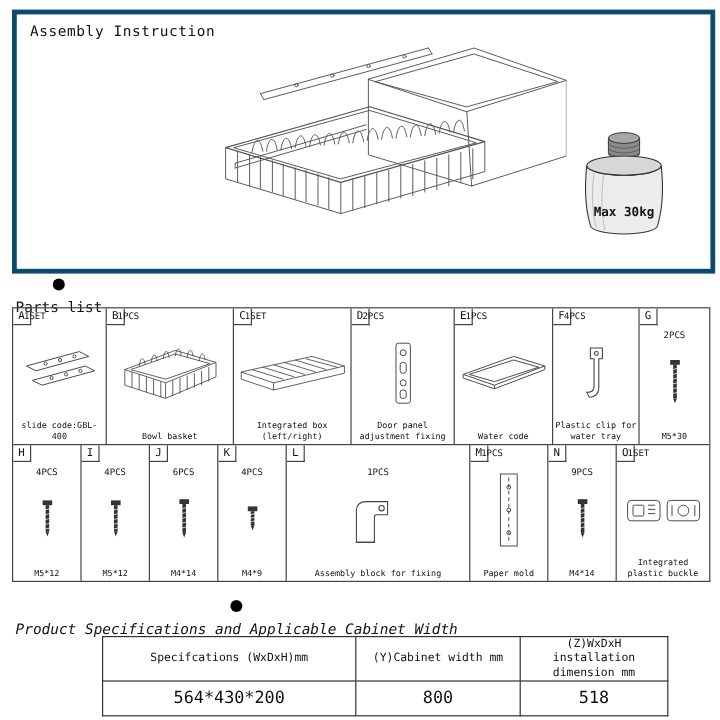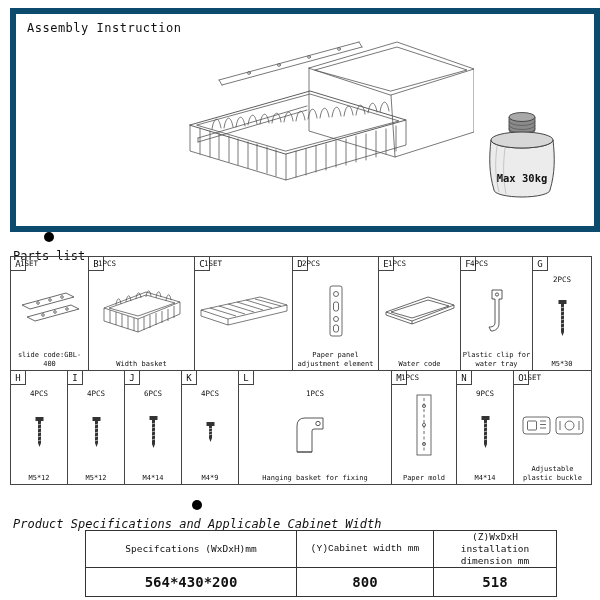--- a/index.html
+++ b/index.html
@@ -1,19 +1,19 @@
 <!DOCTYPE html>
 <html><head>
 <meta charset="utf-8">
 <style>
   html,body { margin:0; padding:0; background:#fff; }
   body { font-family:"DejaVu Sans Mono","Liberation Mono",monospace; color:#111; }
   .page { position:relative; width:600px; height:600px; background:#fff; overflow:hidden; }
 
-  .diagram-box { position:absolute; top:8px; left:10px; width:578px; height:212px; border:6px solid #0c4a6e; }
+  .diagram-box { position:absolute; top:8px; left:10px; width:578px; height:212px; border:4px solid #0c4a6e; }
   .diagram-title { position:absolute; top:7px; left:11px; font-size:12px; letter-spacing:0.5px; }
   .assembly-svg { position:absolute; left:148px; top:12px; }
   .weight-svg { position:absolute; left:466px; top:92px; }
 
   .section-heading { position:absolute; display:flex; align-items:center; gap:7px; font-size:12px;flex-direction:column; }
   #parts-heading { top:232px; left:13px; }
   #spec-heading  { top:500px; left:13px;font-style:italic; }
   .bullet { width:10px; height:10px; border-radius:50%; background:#000; flex:none; }
 
   .parts-table { position:absolute; top:256px; left:10px; width:580px; border:1px solid #444; box-sizing:content-box; }
@@ -26,22 +26,22 @@
              font-size:9px; display:flex; align-items:center; justify-content:center; }
   .pqty { position:absolute; top:2px; left:9px; font-size:7.5px; white-space:nowrap; }
   .qcenter .pqty { left:0; right:0; top:18px; text-align:center; }
   .picon { position:absolute; top:14px; bottom:20px; left:0; right:0; display:flex; align-items:center; justify-content:center; }
   .qcenter .picon { top:30px; }
   .pdesc { position:absolute; bottom:2px; left:1px; right:1px; text-align:center; font-size:7px; line-height:1.2;margin-top:16px; }
 
   .spec-table { position:absolute; top:530px; left:85px; border-collapse:collapse; }
   .spec-table th, .spec-table td { border:1px solid #333; text-align:center; vertical-align:middle; }
   .spec-table th { font-size:9.5px; font-weight:normal; height:31px; padding:0 3px; line-height:1.25; }
-  .spec-table td { font-size:14px; font-weight:bold; height:26px; }
-  .c1 { width:204px; } .c2 { width:130px;font-family:Liberation Mono, monospace; } .c3 { width:116px; }
+  .spec-table td { font-size:14px; font-weight:normal; height:26px; }
+  .c1 { width:204px; } .c2 { width:130px; } .c3 { width:116px; }
 
   svg { display:block; }
 </style>
 </head>
 <body>
 
 <div class="page">
 
   <div class="diagram-box">
     <div class="diagram-title">Assembly Instruction</div>
@@ -128,52 +128,53 @@
               <g stroke="#444" stroke-width="0.7" fill="none">
             <path d="M4,23 L46,7 L80,17 L38,34 Z"></path>
                 <path d="M9,23 L46,10 L75,18 L38,31 Z"></path>
             <path d="M4,23 V36 L38,47 V34 M80,17 V29 L38,47"></path>
             <path d="M10,25 v13 M16,27 v13 M22,29 v13 M28,31 v13 M34,33 v13"></path>
             <path d="M44,32 v13 M50,30 v13 M56,28 v12 M62,26 v12 M68,24 v12 M74,21 v12"></path>
             <path d="M16,20 c1,-8 4,-8 5,-1 M26,17 c1,-8 4,-8 5,-1 M36,14 c1,-8 4,-8 5,-1 M46,12 c1,-8 4,-8 5,-1 M56,13 c1,-8 4,-8 5,-1 M66,16 c1,-8 4,-8 5,-1"></path>
           </g>
             </svg>
         </div>
-        <div class="pdesc">Width basket</div>
+        <div class="pdesc">Bowl basket</div>
       </div>
 
       <div class="pcell">
         <div class="pletter">C</div>
         <div class="pqty">1SET</div>
         <div class="picon">
           <svg width="92" height="36" viewBox="0 0 92 36">
               <g stroke="#444" stroke-width="0.7" fill="none">
             <path d="M3,17 L62,4 L89,12 L30,26 Z"></path>
             <path d="M3,17 V23 L30,32 V26 M89,12 V18 L30,32"></path>
             <path d="M12,15 L38,23 M21,13 L47,21 M30,11 L56,19 M39,9 L65,17 M48,7 L74,15 M57,6 L83,13"></path>
           </g>
             </svg>
         </div>
+        <div class="pdesc">Integrated box (left/right)</div>
       </div>
 
       <div class="pcell">
         <div class="pletter">D</div>
         <div class="pqty">2PCS</div>
         <div class="picon">
           <svg width="26" height="54" viewBox="0 0 26 54">
               <g stroke="#444" stroke-width="0.8" fill="none">
             <rect x="7" y="2" width="12" height="50" rx="2"></rect>
             <circle cx="13" cy="10" r="2.5"></circle>
                 <rect x="10.5" y="18" width="5" height="9" rx="2"></rect>
             <circle cx="13" cy="35" r="2.5"></circle>
                 <rect x="10.5" y="41" width="5" height="7" rx="2"></rect>
           </g>
             </svg>
         </div>
-        <div class="pdesc">Paper panel adjustment element</div>
+        <div class="pdesc">Door panel adjustment fixing</div>
       </div>
 
       <div class="pcell">
         <div class="pletter">E</div>
         <div class="pqty">1PCS</div>
         <div class="picon">
           <svg width="74" height="36" viewBox="0 0 74 36">
               <g stroke="#444" stroke-width="0.8" fill="none">
             <path d="M3,19 L45,4 L71,12 L29,28 Z"></path>
                 <path d="M8,19 L45,7 L66,13 L29,25 Z"></path>
@@ -305,21 +306,21 @@
         <div class="pqty">1PCS</div>
         <div class="picon">
           <svg width="56" height="46" viewBox="0 0 56 46">
               <g stroke="#444" stroke-width="0.9" fill="none">
             <path d="M10,42 V16 Q10,8 18,8 H36 V19 H27 Q25,19 25,21 V42 Z"></path>
             <circle cx="31" cy="13.5" r="2.2"></circle>
                 <path d="M10,42 H25"></path>
           </g>
             </svg>
         </div>
-        <div class="pdesc">Hanging basket for fixing</div>
+        <div class="pdesc">Assembly block for fixing</div>
       </div>
 
       <div class="pcell">
         <div class="pletter">M</div>
         <div class="pqty">1PCS</div>
         <div class="picon">
           <svg width="24" height="64" viewBox="0 0 24 64">
               <g stroke="#444" stroke-width="0.8" fill="none">
             <rect x="5" y="2" width="14" height="60"></rect>
             <path d="M12,5 V59" stroke-dasharray="3,2.5"></path>
@@ -360,21 +361,21 @@
               <g stroke="#444" stroke-width="0.8" fill="none">
             <rect x="2" y="7" width="27" height="17" rx="3"></rect>
                 <rect x="6.5" y="11" width="9" height="9" rx="1"></rect>
             <path d="M19,11 h6 M19,14.5 h6 M19,18 h6"></path>
             <rect x="35" y="7" width="27" height="17" rx="3"></rect>
                 <circle cx="48.5" cy="15.5" r="4.5"></circle>
             <path d="M39,11 v9 M58,11 v9"></path>
           </g>
             </svg>
         </div>
-        <div class="pdesc">Adjustable plastic buckle</div>
+        <div class="pdesc">Integrated plastic buckle</div>
       </div>
     </div>
   </div>
 
   <div class="section-heading" id="spec-heading">
     <span class="bullet"></span>
     <span>Product Specifications and Applicable Cabinet Width</span>
   </div>
 
   <table class="spec-table">

